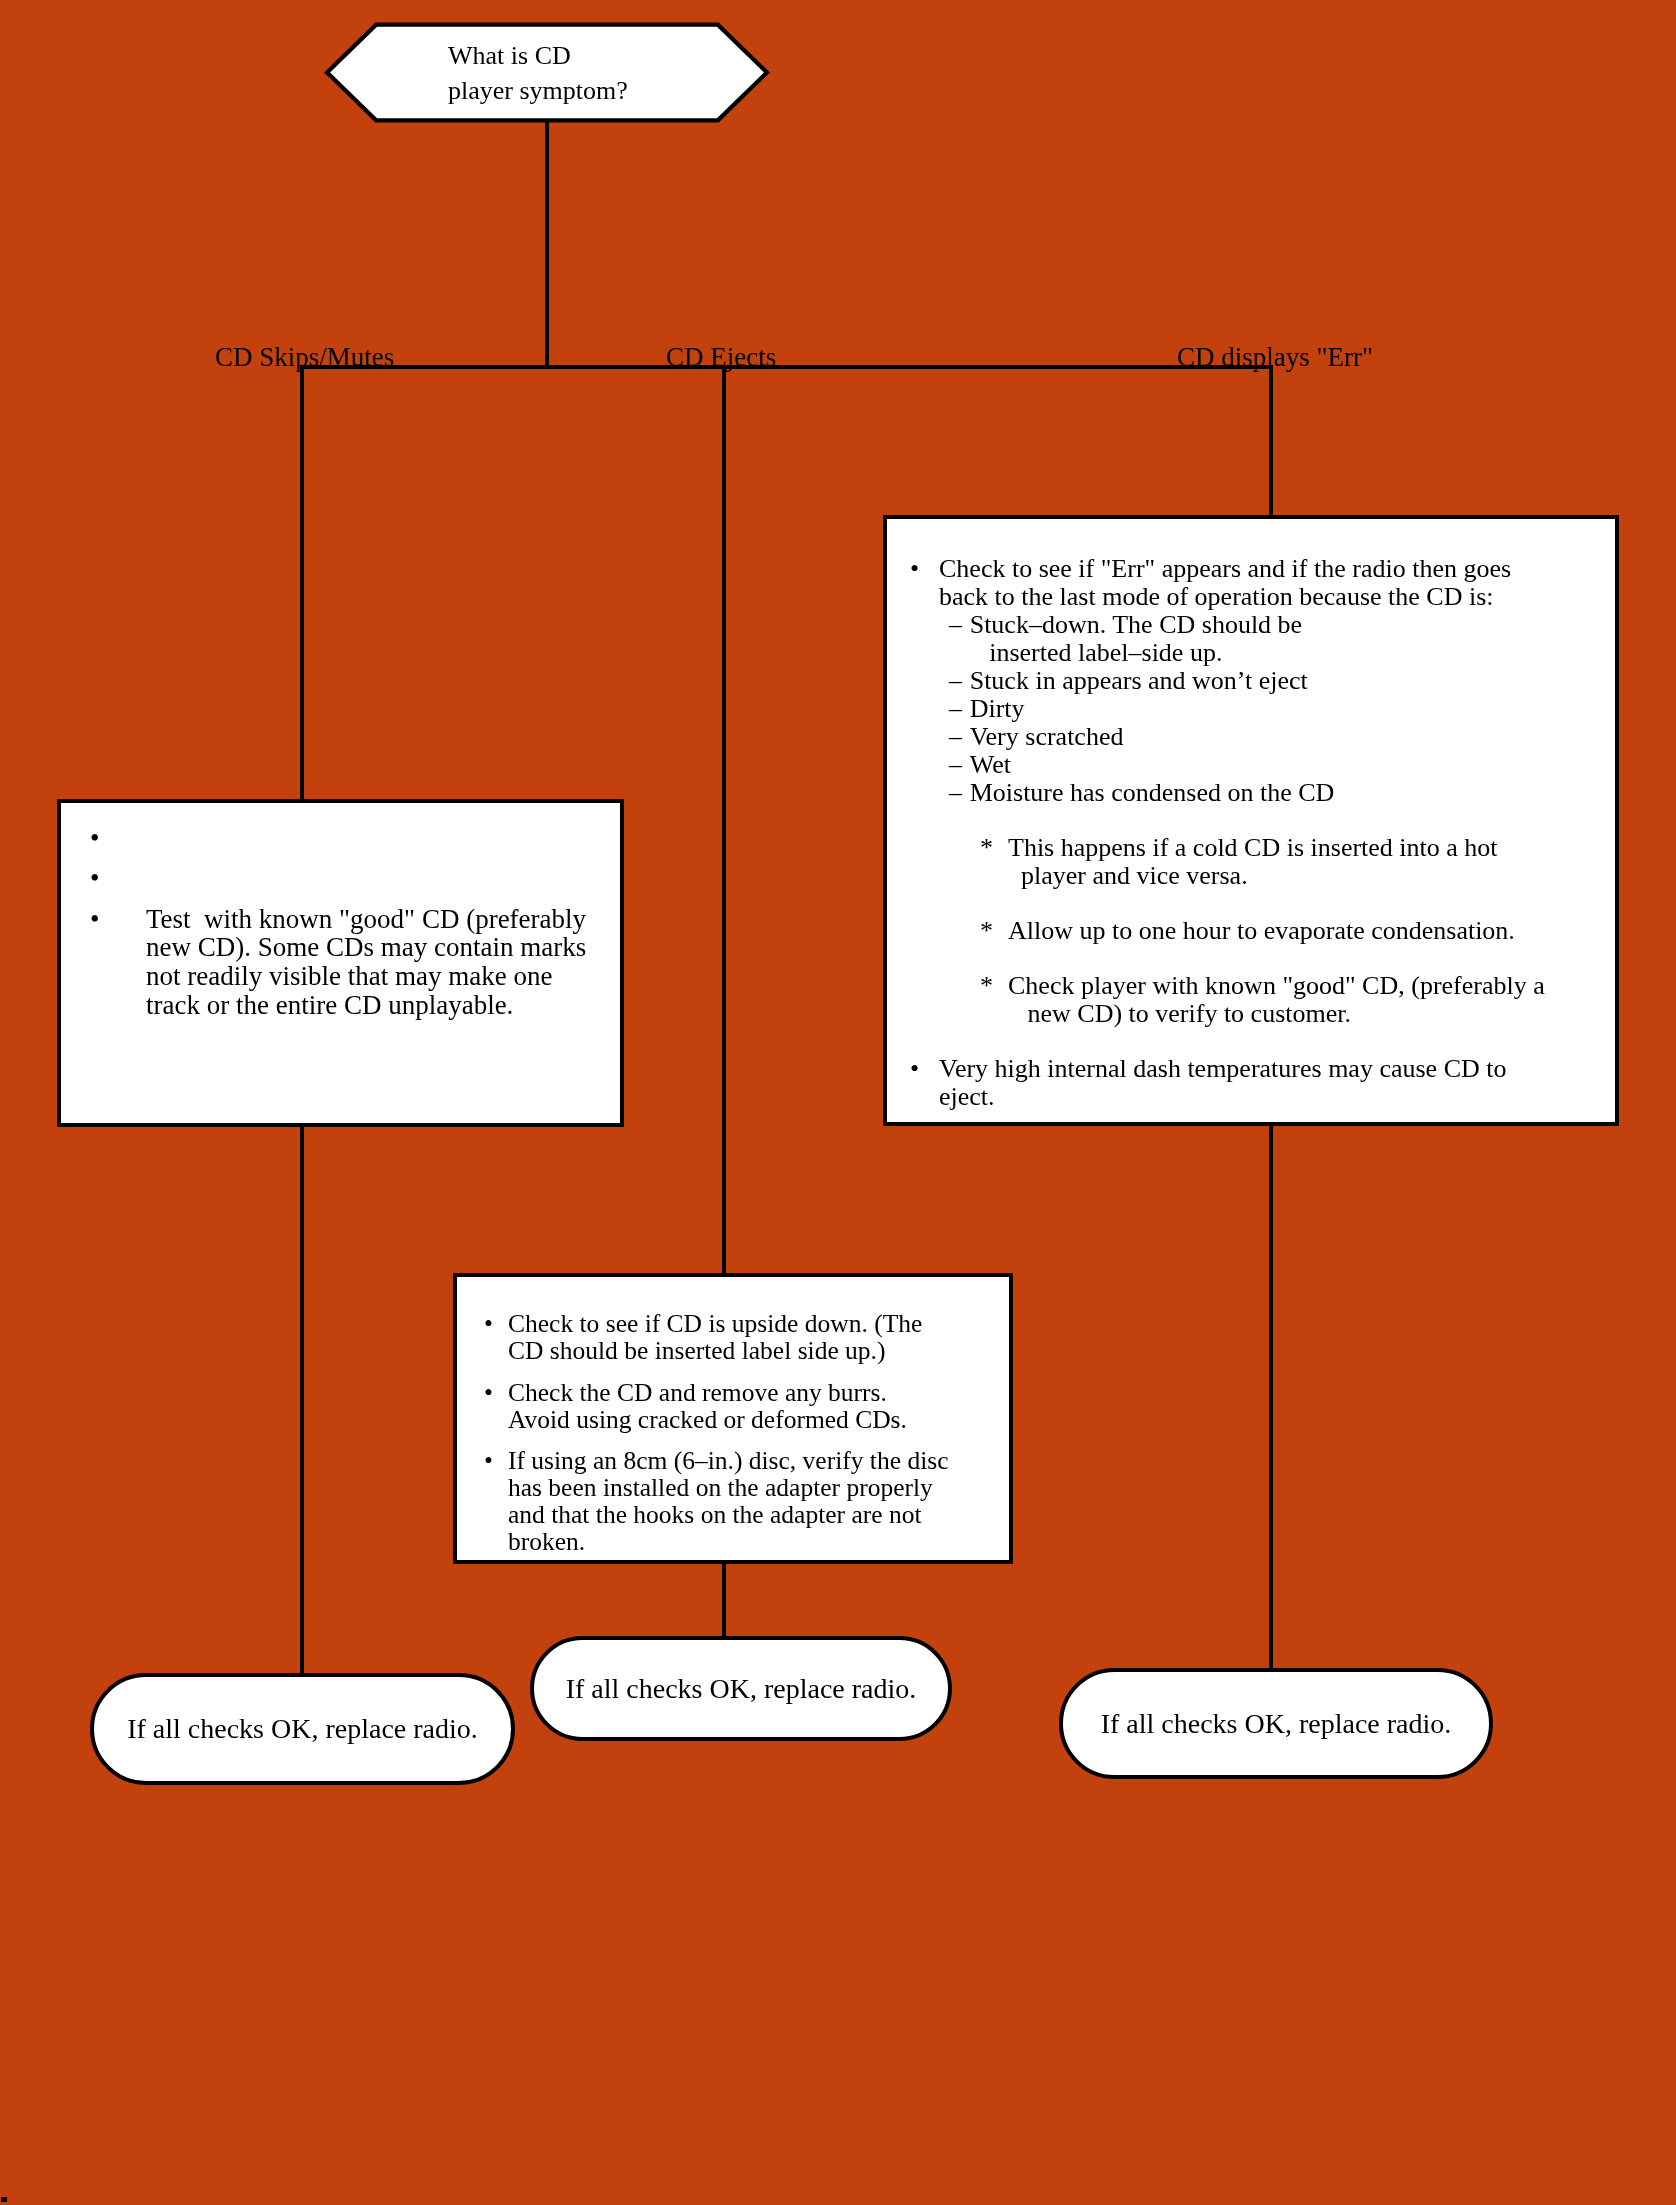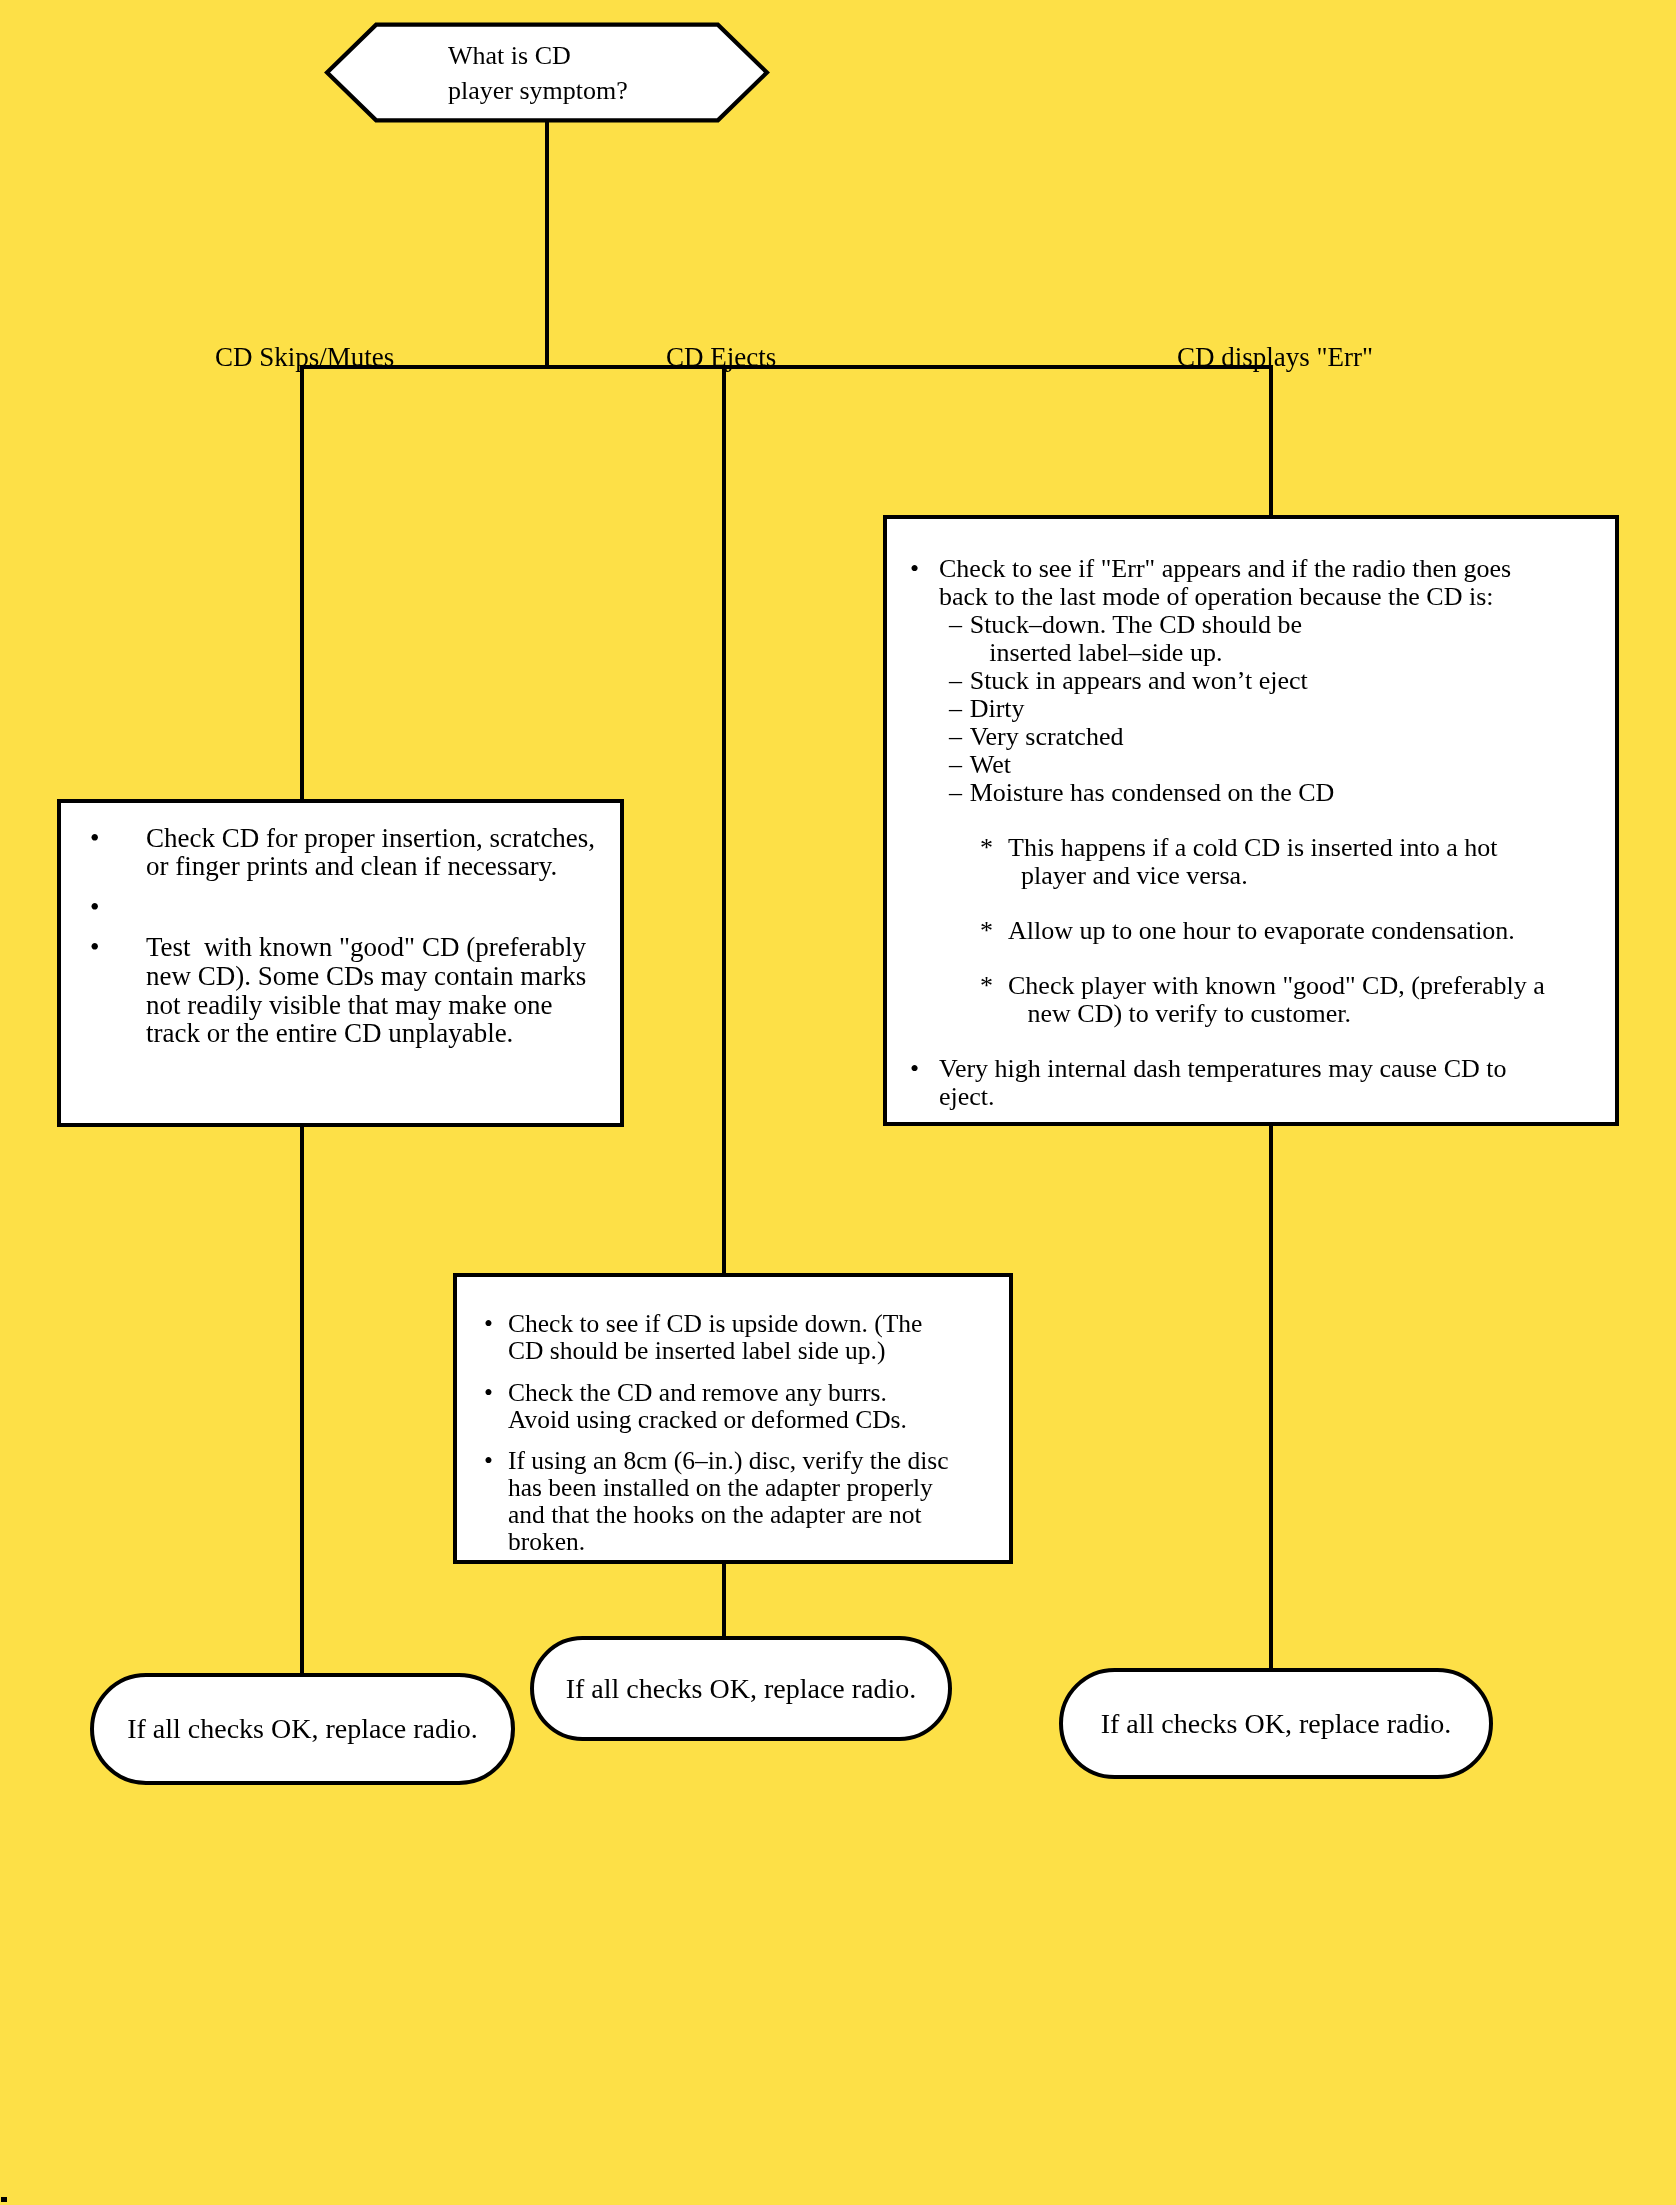--- a/index.html
+++ b/index.html
@@ -2,21 +2,21 @@
 <html style="font-size:9.7px"><head>
 <meta charset="utf-8">
 <style>
   html,body{margin:0;padding:0;}
   body{
     width:1676px;height:2205px;
     background:#ffffff;
     font-family:"Liberation Serif","DejaVu Serif",serif;
     color:#000;
   }
-  .page{position:relative;width:1676px;height:2205px;background:#fde047;overflow:hidden;}
+  .page{position:relative;width:1676px;height:2205px;background:#c2410c;overflow:hidden;}
   .line{position:absolute;background:#000;}
   .hexwrap{position:absolute;left:322px;top:20.7px;width:450px;height:103px;}
   .hexlabel{
     position:absolute;left:448px;top:38px;
     font-size:26px;line-height:35px;white-space:pre-line;
   }
   .blabel{position:absolute;top:344px;font-size:27px;line-height:27px;white-space:pre;}
   .blabel.l{left:215px;}
   .blabel.c{left:666px;}
   .blabel.r{left:1177px;}
@@ -74,22 +74,20 @@
   <div class="hexlabel">What is CD
 player symptom?</div>
 
   <div class="blabel l">CD Skips/Mutes</div>
   <div class="blabel c">CD Ejects</div>
   <div class="blabel r">CD displays "Err"</div>
 
   <div class="abox left">
       <div class="li lvl0">
         <span class="marker">•</span>
-        <span class="txt">Check CD for proper insertion, scratches,
-or finger prints and clean if necessary.</span>
       </div>
       <div class="li lvl0">
         <span class="marker">•</span>
       </div>
       <div class="li lvl0">
         <span class="marker">•</span>
         <span class="txt">Test  with known "good" CD (preferably
 new CD). Some CDs may contain marks
 not readily visible that may make one
 track or the entire CD unplayable.</span>

